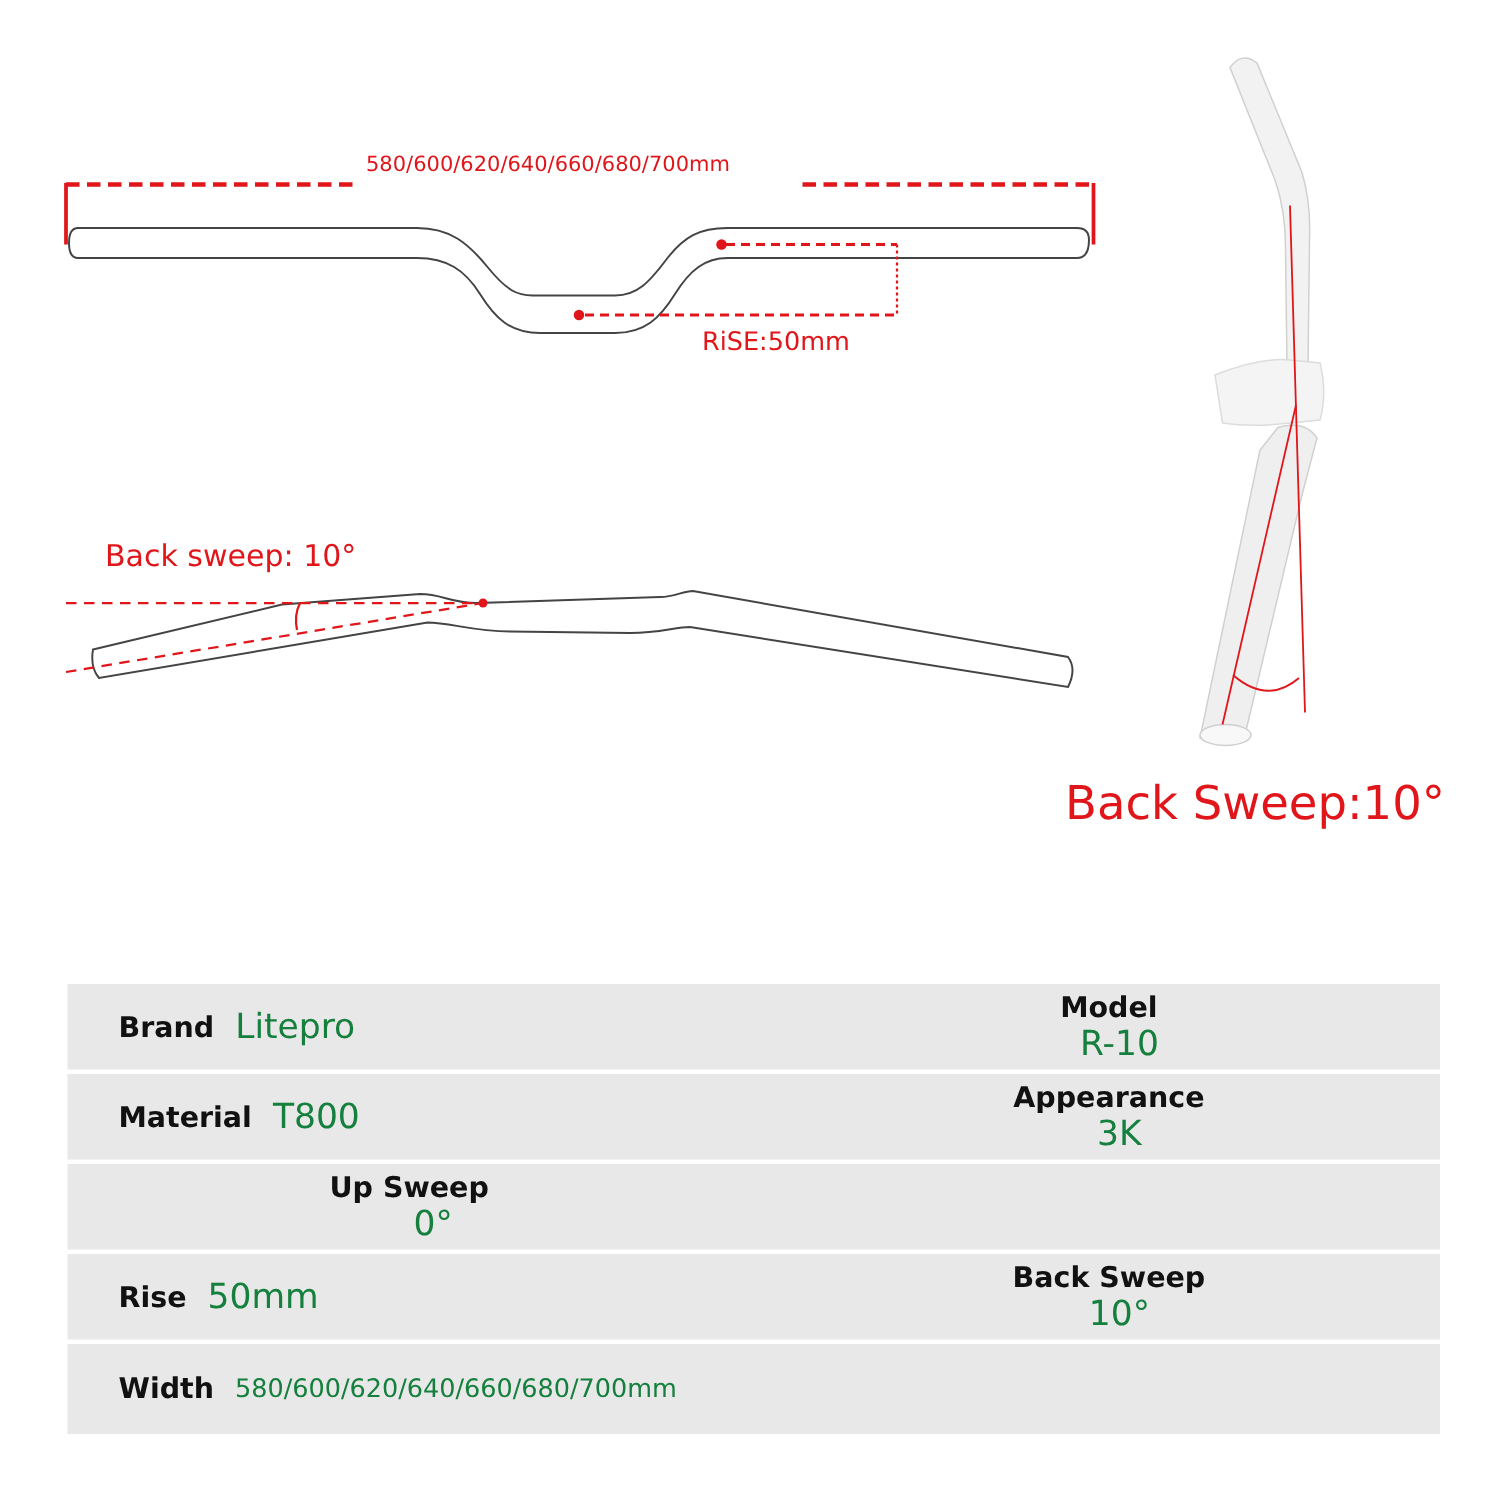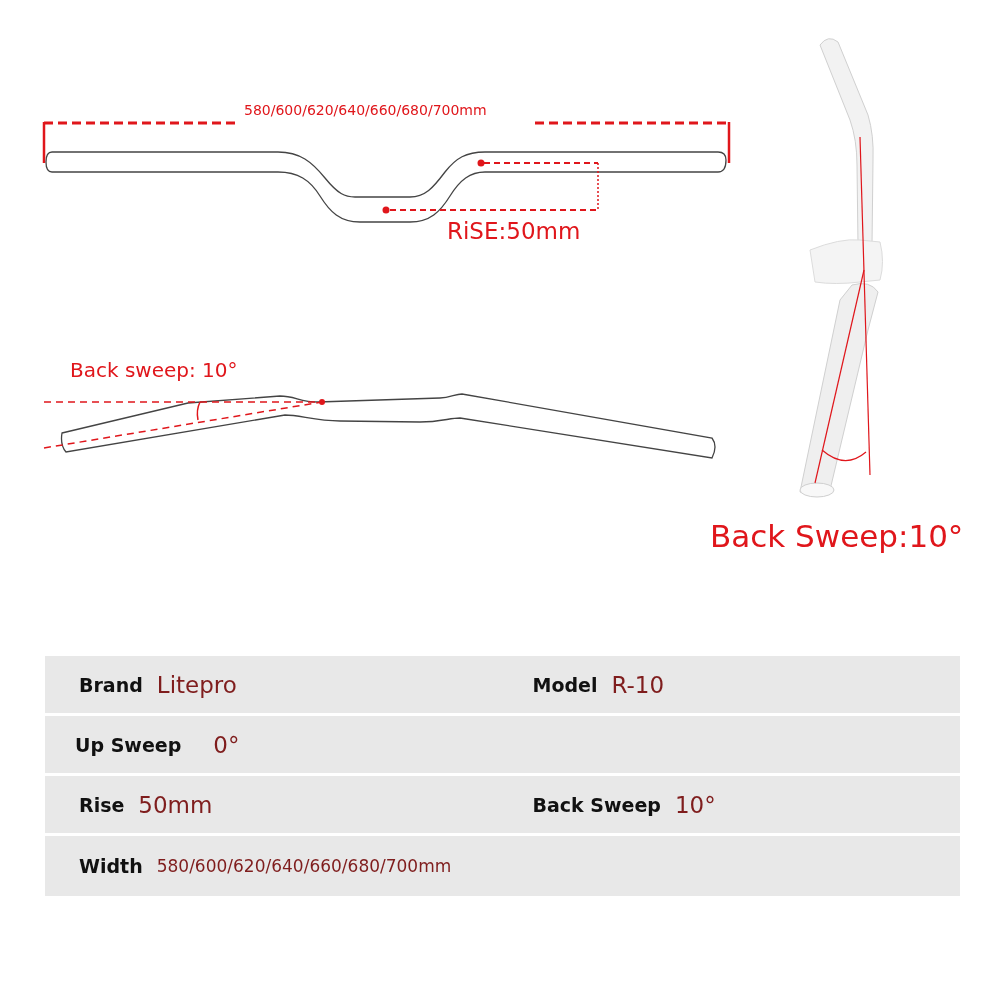--- a/index.html
+++ b/index.html
@@ -1,32 +1,32 @@
 <!DOCTYPE html>
 <html><head>
   <meta charset="utf-8">
   <style>
     html, body { margin: 0; padding: 0; background: #ffffff; }
     body { width: 1000px; height: 1000px; position: relative; overflow: hidden;
            font-family: "DejaVu Sans", sans-serif; }
     .diagram { position: absolute; left: 0; top: 0; width: 1000px; height: 600px; }
     .lbl { position: absolute; color: #e0161b; white-space: nowrap; }
     .width-lbl { left: 244px; top: 102px; font-size: 14px; }
-    .rise-lbl  { left: 447px; top: 218px; font-size: 23px; }
+    .rise-lbl  { left: 468px; top: 218px; font-size: 17px; }
     .bs1-lbl   { left: 70px;  top: 358px; font-size: 20px; }
     .bs2-lbl   { left: 710px; top: 518px; font-size: 31px; }
 
     .spec-table { position: absolute; left: 45px; top: 656px; width: 915px; }
     .spec-row { display: flex; height: 57px; background: #e8e8e8; margin-bottom: 3px; align-items: center; }
     .spec-row:last-child { margin-bottom: 0; height: 60px; text-align: right; }
     .spec-cell { width: 50%; display: flex; align-items: center; }
     .spec-cell.left { padding-left: 34px; box-sizing: border-box; }
-    .spec-cell.right { padding-left: 30px; box-sizing: border-box; }
+    .spec-cell.right { padding-left: 30px; box-sizing: border-box; flex-direction: column; }
     .spec-key { font-weight: bold; font-size: 19px; color: #111; margin-right: 14px; }
-    .spec-val { font-size: 23px; color: #7f1d1d; }
+    .spec-val { font-size: 23px; color: #15803d; }
     .spec-val.small { font-size: 17px; }
   </style>
 </head>
 <body>
 
 <div class="diagram">
   <svg width="1000" height="600" viewBox="0 0 1000 600">
 
     <g stroke="#e0161b" fill="none">
       <line x1="44" y1="122" x2="44" y2="163" stroke-width="2.5"></line>
@@ -82,20 +82,30 @@
     <div class="spec-cell left">
       <span class="spec-key">Brand</span>
       <span class="spec-val">Litepro</span>
     </div>
     <div class="spec-cell right">
       <span class="spec-key">Model</span>
       <span class="spec-val">R-10</span>
     </div>
   </div>
   <div class="spec-row">
+    <div class="spec-cell left">
+      <span class="spec-key">Material</span>
+      <span class="spec-val">T800</span>
+    </div>
+    <div class="spec-cell right">
+      <span class="spec-key">Appearance</span>
+      <span class="spec-val">3K</span>
+    </div>
+  </div>
+  <div class="spec-row">
     <div class="spec-cell right">
       <span class="spec-key" style="margin-right:32px">Up Sweep</span>
       <span class="spec-val">0°</span>
     </div>
   </div>
   <div class="spec-row">
     <div class="spec-cell left">
       <span class="spec-key">Rise</span>
       <span class="spec-val">50mm</span>
     </div>

